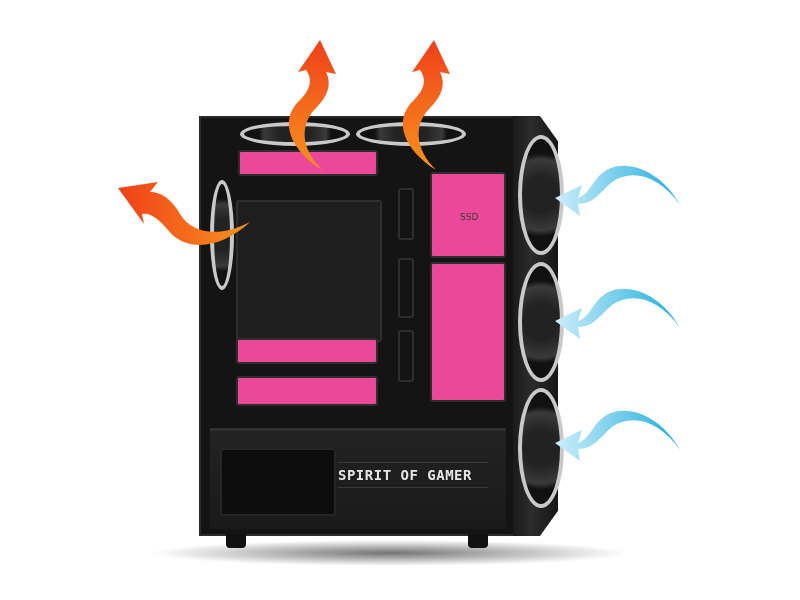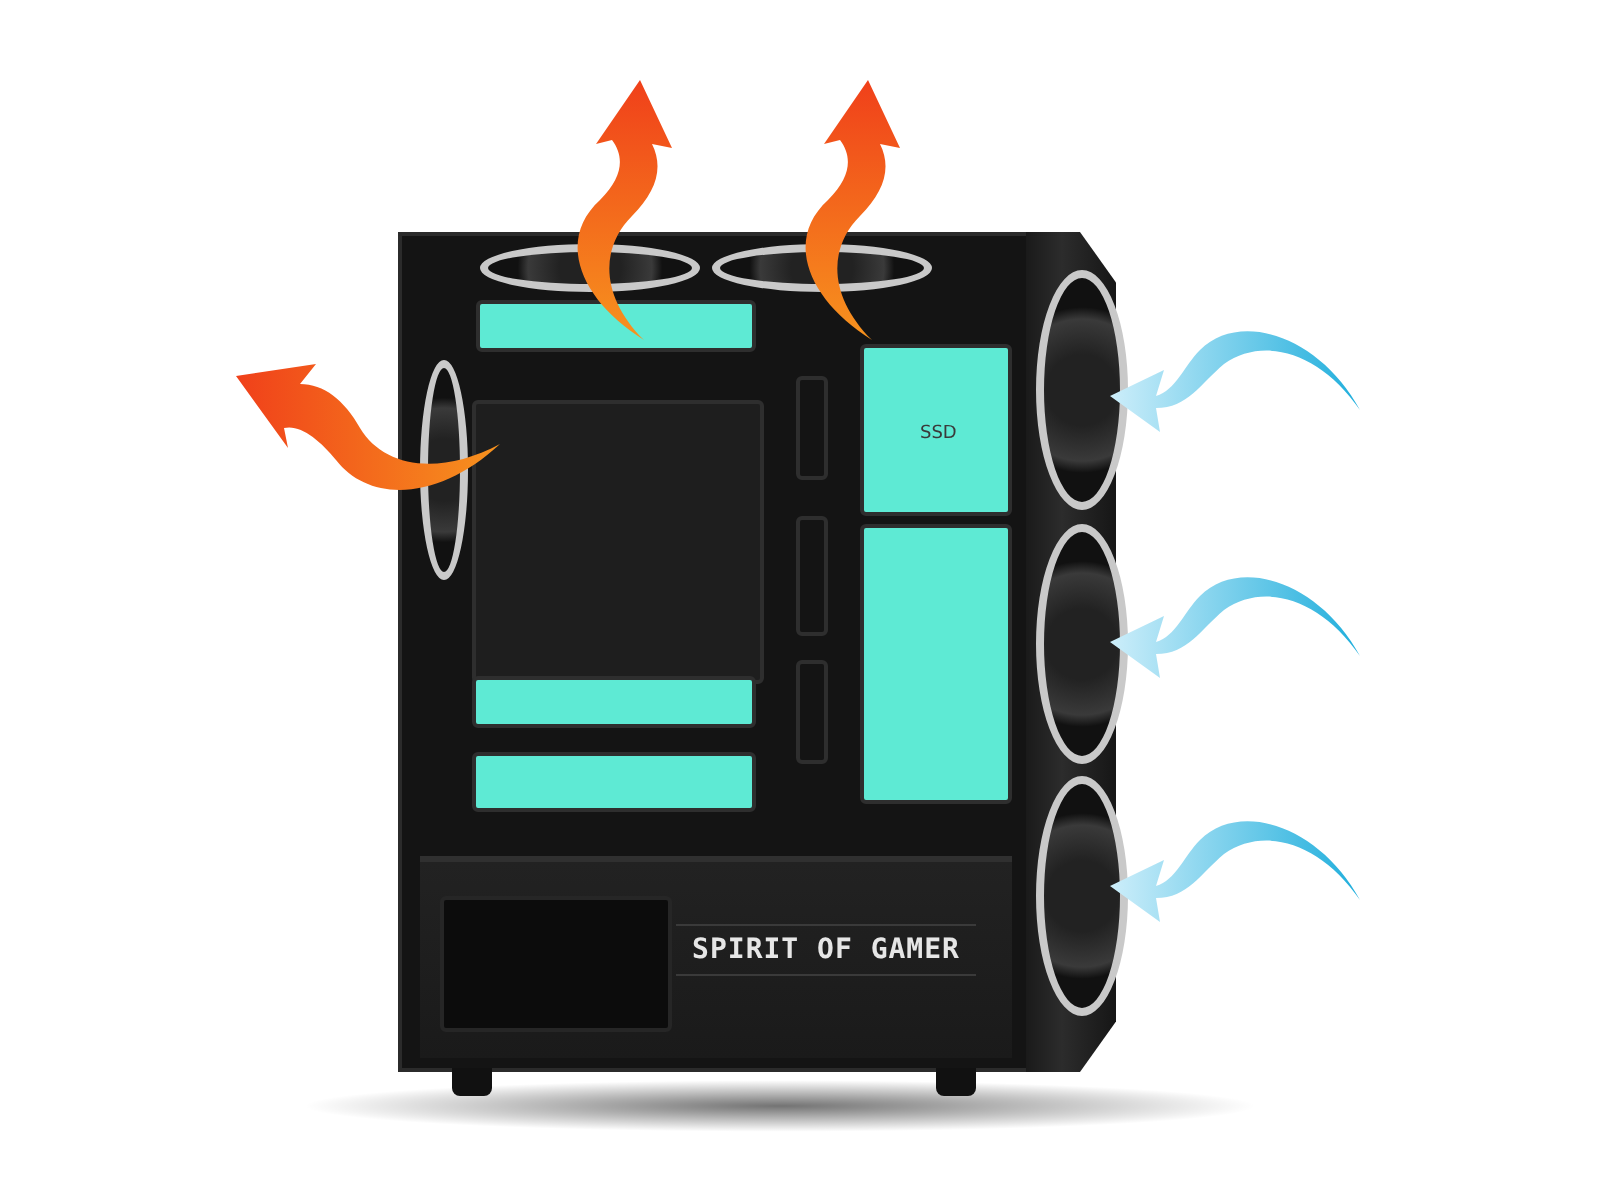--- a/index.html
+++ b/index.html
@@ -1,24 +1,24 @@
 <!DOCTYPE html>
 <html><head>
 <meta charset="utf-8">
 <style>
   html,body{margin:0;padding:0;background:#ffffff;}
   body{width:800px;height:600px;position:relative;overflow:hidden;font-family:"DejaVu Sans",sans-serif;}
   .abs{position:absolute;}
   .case{left:199px;top:116px;width:316px;height:420px;background:#141414;border:2px solid #2b2b2b;box-sizing:border-box;}
   .front{left:513px;top:116px;width:45px;height:420px;background:linear-gradient(90deg,#1a1a1a,#2c2c2c 40%,#161616);clip-path:polygon(0 0,60% 0,100% 6%,100% 94%,60% 100%,0 100%);}
   .fan{border-radius:50%;border:4px solid #c9c9c9;background:radial-gradient(circle,#222 30%,#3a3a3a 60%,#111 70%);box-sizing:border-box;}
-  .panel{background:#5eead4;border:2px solid #2e2e2e;box-sizing:border-box;border-radius:3px;}
+  .panel{background:#ec4899;border:2px solid #2e2e2e;box-sizing:border-box;border-radius:3px;}
   .shroud{left:210px;top:428px;width:296px;height:98px;background:linear-gradient(#222,#1a1a1a);border-top:3px solid #303030;}
   .psu-window{left:220px;top:448px;width:112px;height:64px;background:#0c0c0c;border:2px solid #262626;border-radius:3px;}
-  .logo{left:338px;top:462px;width:150px;height:24px;color:#e6e6e6;font-family:"DejaVu Sans Mono",monospace;font-weight:bold;font-size:14px;letter-spacing:0.5px;text-align:center;line-height:24px;border-top:1px solid #3a3a3a;border-bottom:1px solid #3a3a3a;}
+  .logo{left:338px;top:462px;width:150px;height:24px;color:#e6e6e6;font-family:"DejaVu Sans Mono",monospace;font-weight:bold;font-size:14px;letter-spacing:0.5px;text-align:left;line-height:24px;border-top:1px solid #3a3a3a;border-bottom:1px solid #3a3a3a;}
   .foot{width:20px;height:14px;background:#111;border-radius:0 0 4px 4px;}
   .shadow{left:150px;top:540px;width:480px;height:26px;background:radial-gradient(ellipse at center,rgba(0,0,0,0.55),rgba(0,0,0,0) 70%);}
   .ssd-label{color:#3a3a3a;font-size:9px;}
   svg{overflow:visible;}
 </style>
 </head>
 <body>
 
 <div class="abs shadow"></div>
 

